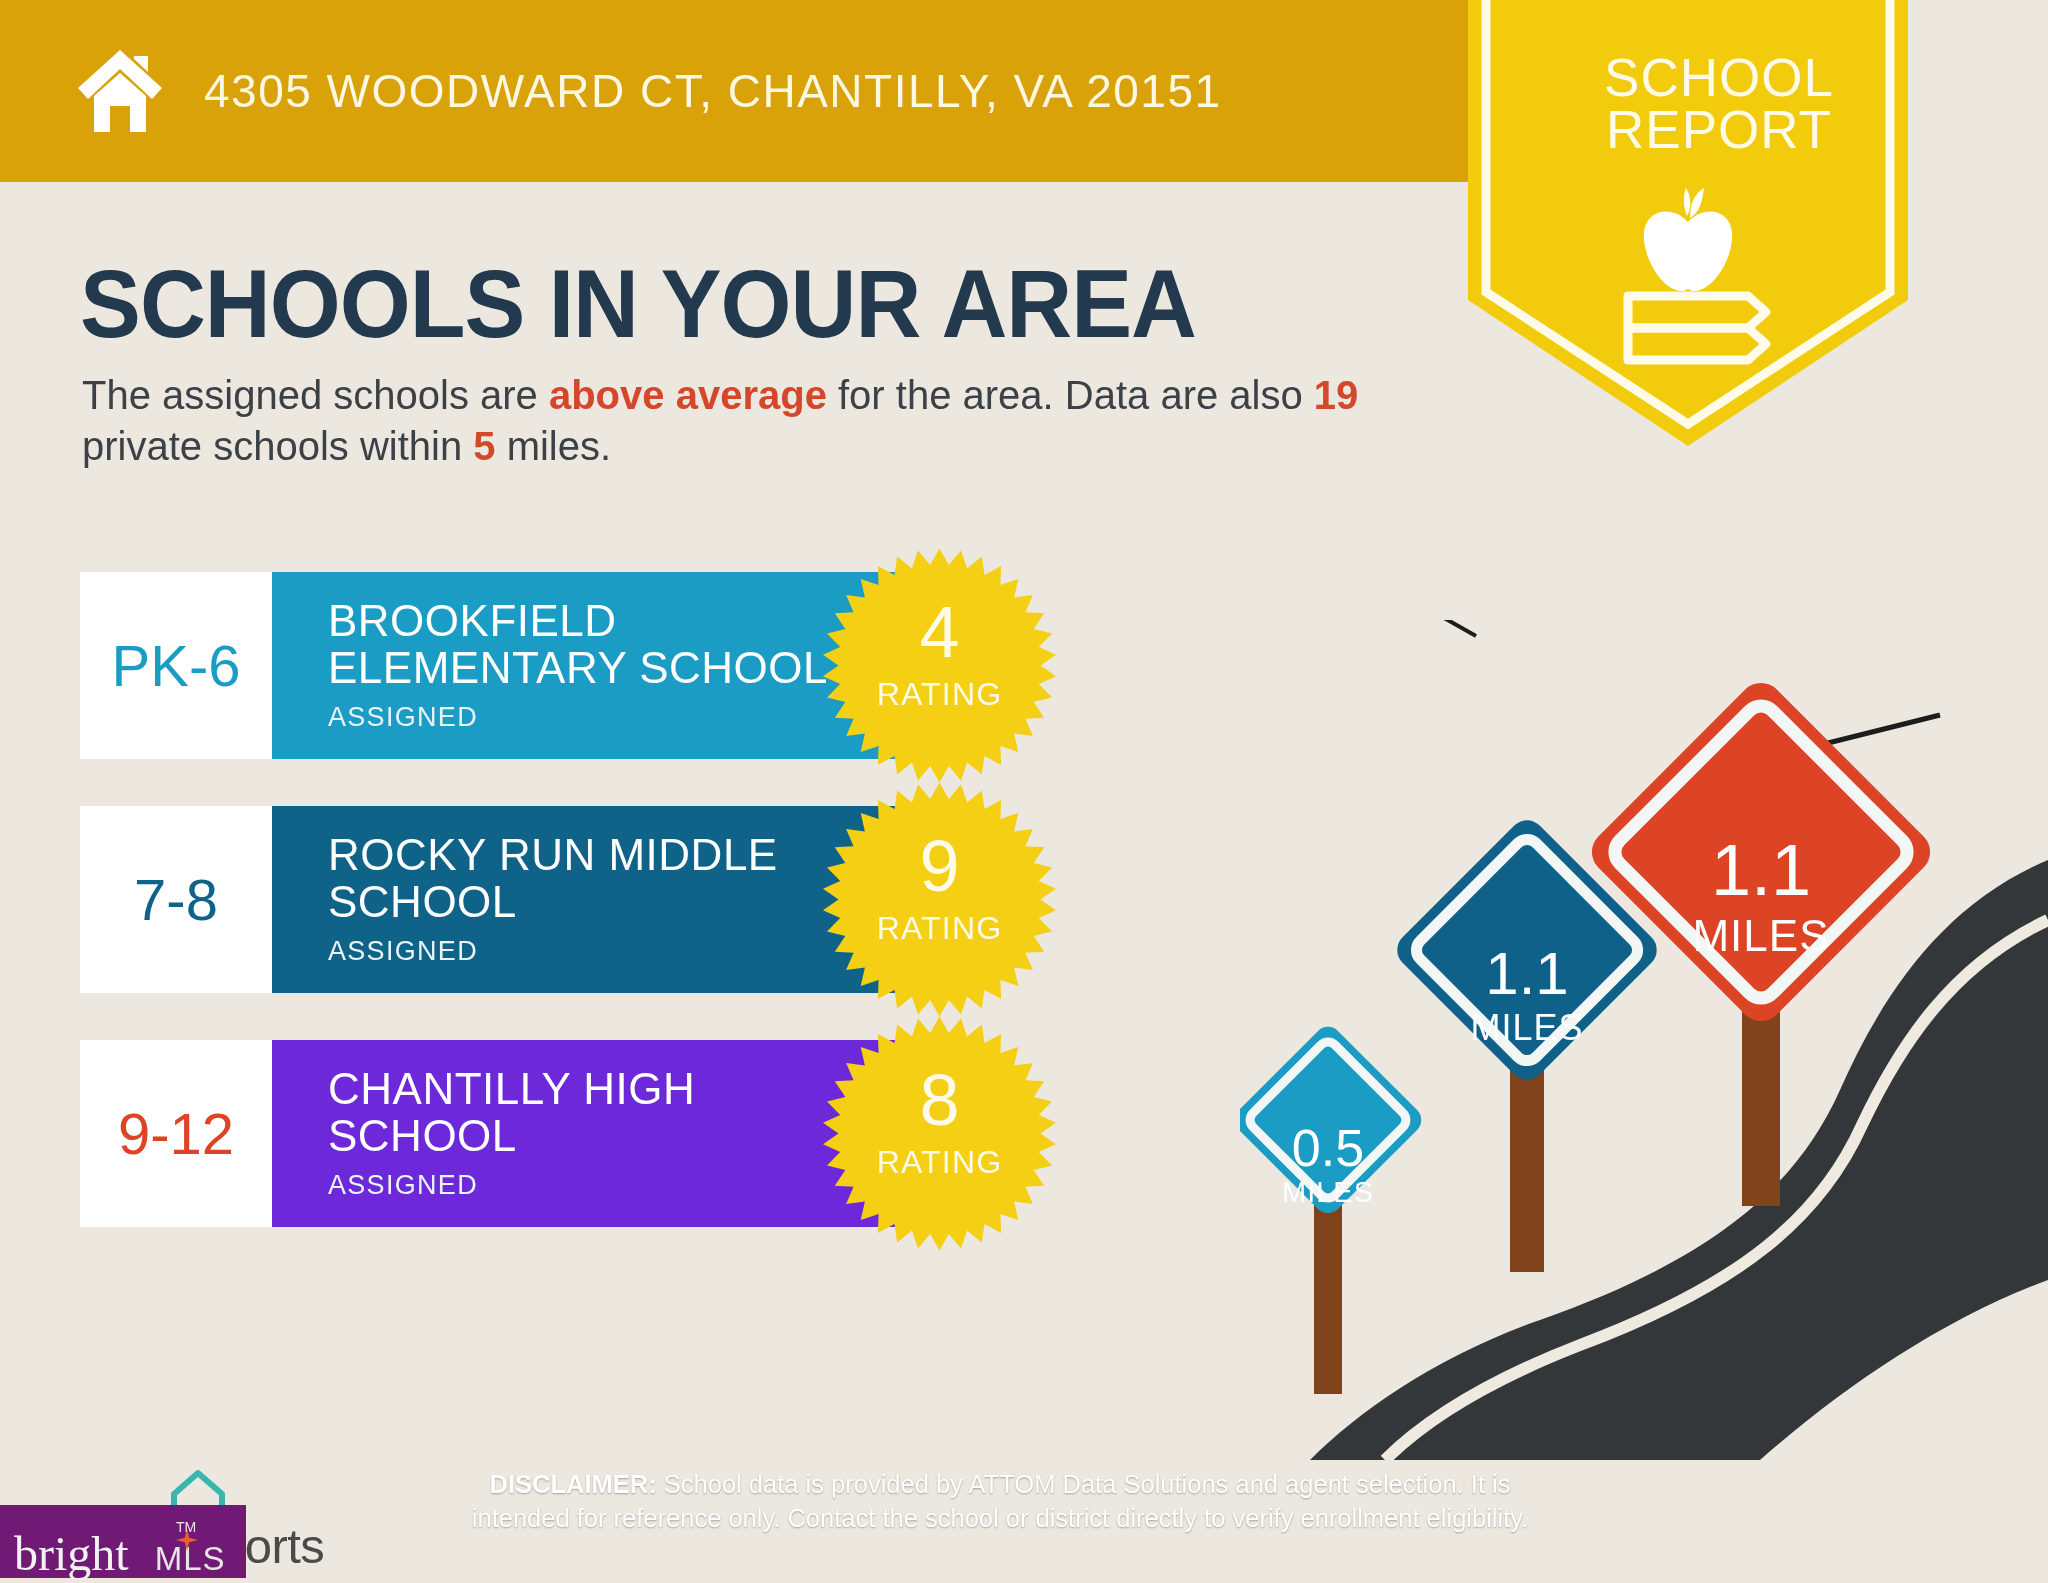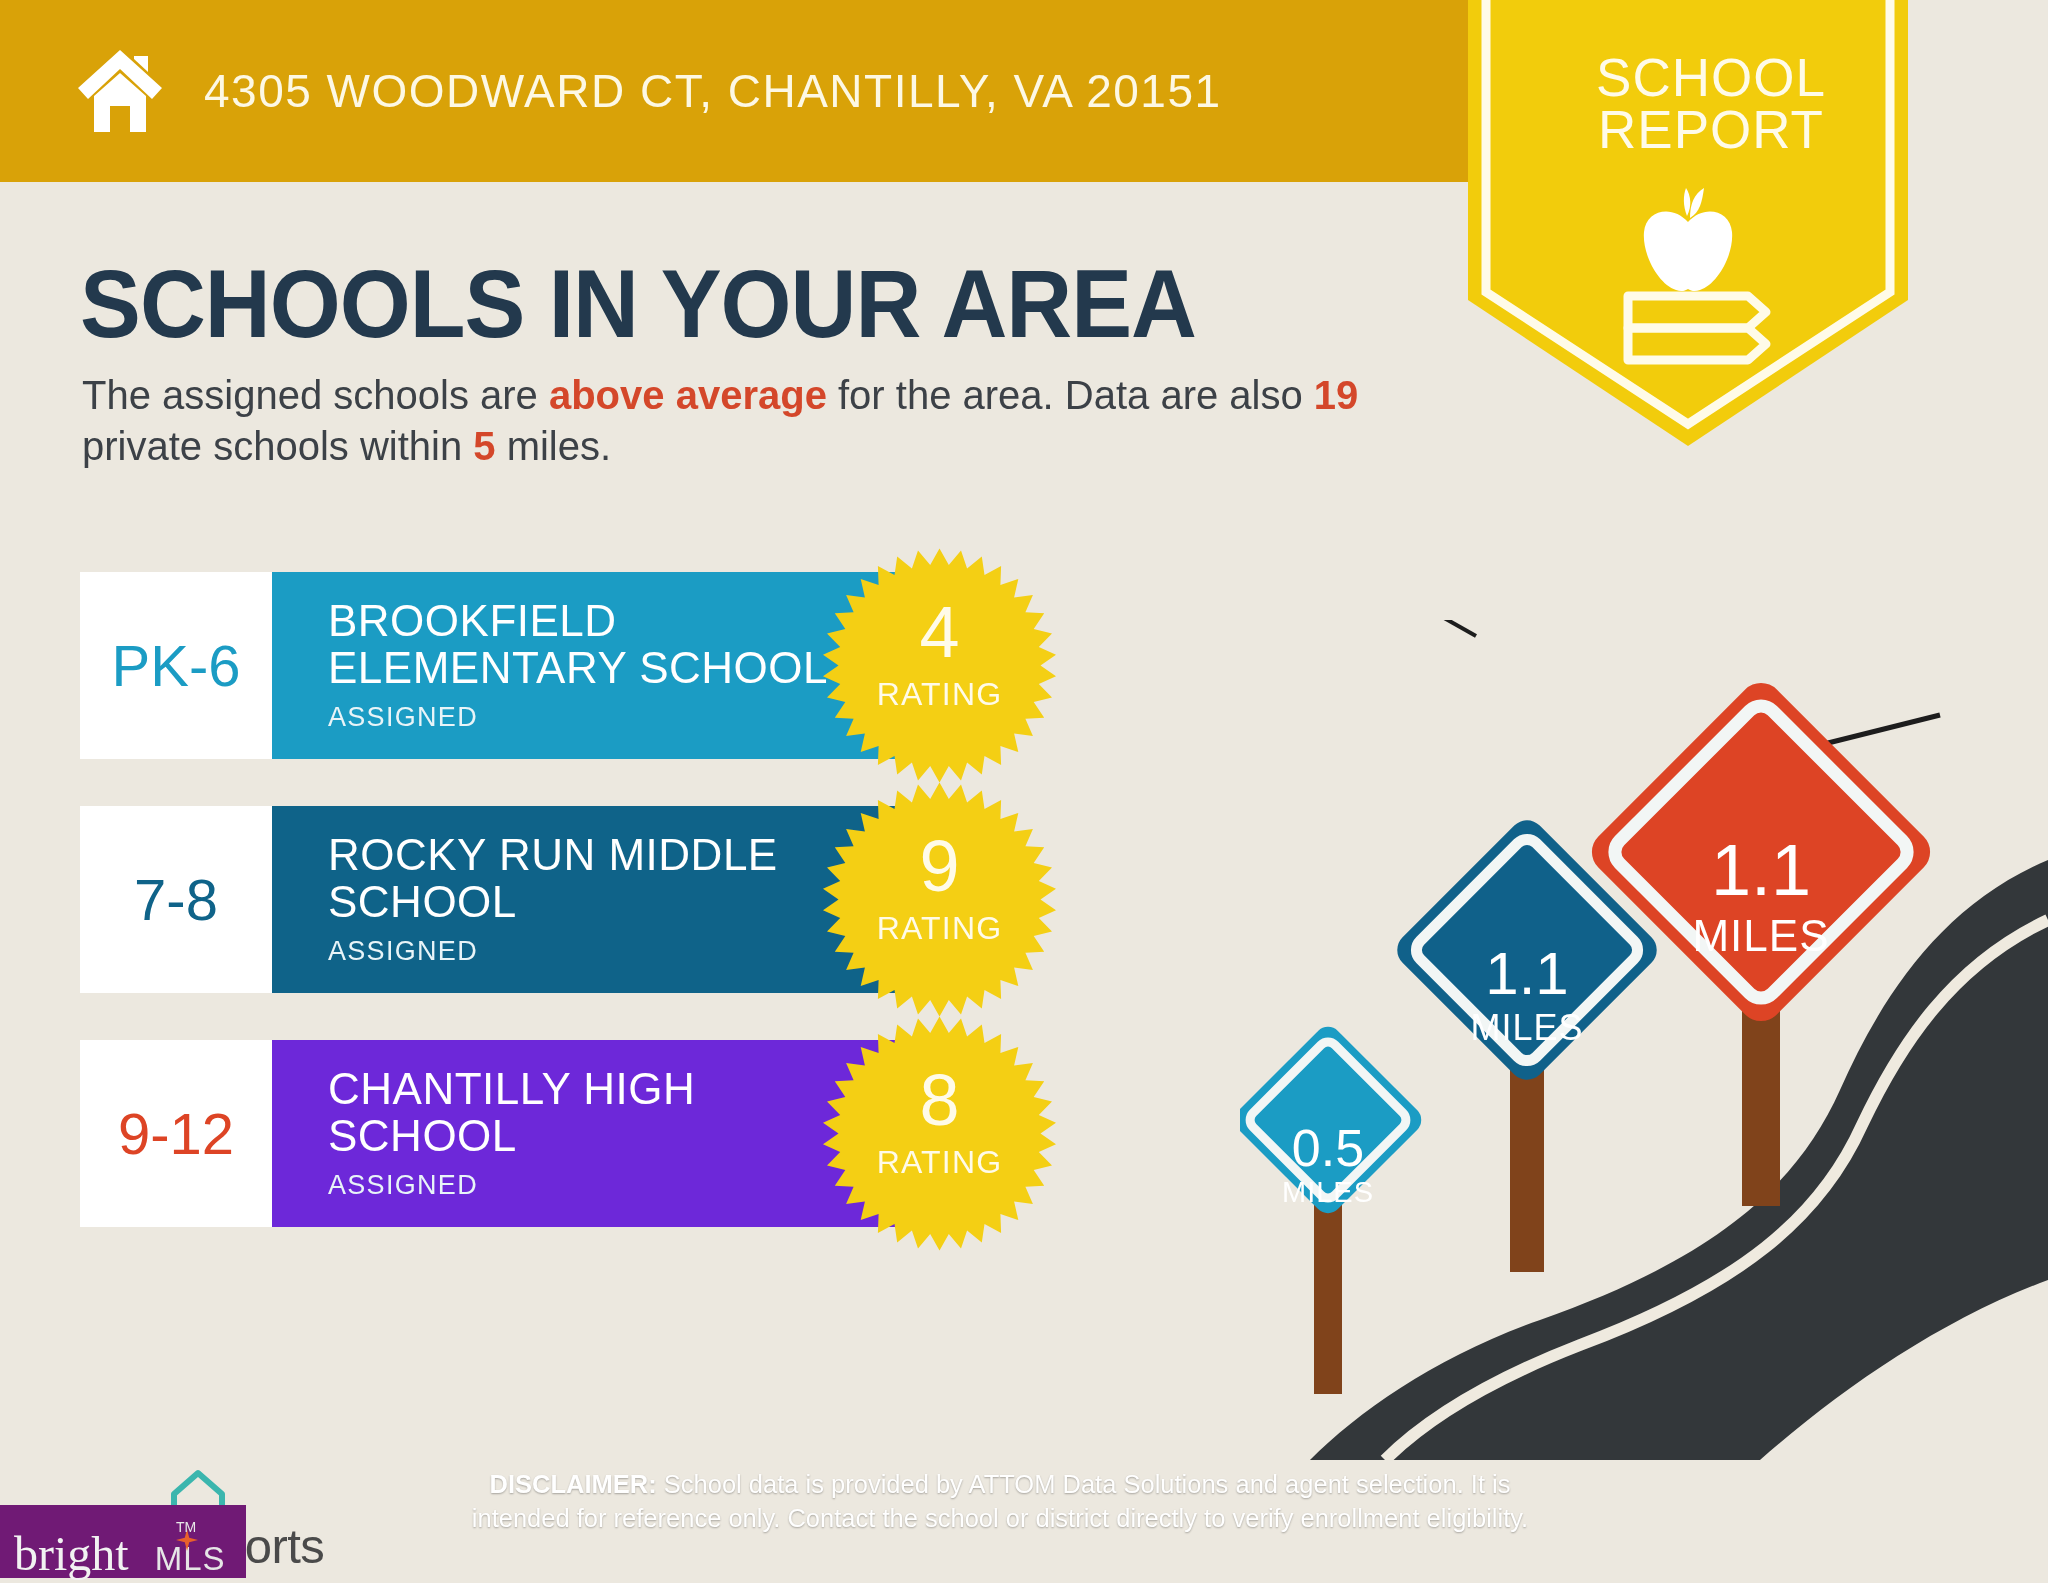--- a/index.html
+++ b/index.html
@@ -23,21 +23,21 @@
     margin-left:38px;color:#fdf8e4;
     font-size:46px;letter-spacing:1.5px;font-weight:400;
     font-family:"Liberation Sans",sans-serif;
     white-space:nowrap;
   }
 
   
   .banner{position:absolute;left:1468px;top:0;width:440px;height:446px;}
   .banner svg{display:block;width:440px;height:446px;}
   .banner-text{
-    position:absolute;left:4px;top:52px;width:440px;text-align:center;
+    position:absolute;left:12px;top:52px;width:440px;text-align:center;
     color:#fffbe8;font-size:53px;line-height:0.98;letter-spacing:1px;
     font-weight:400;
     padding-left:19px;
   }
   .banner-text span{display:block;}
 
   
   .title{
     position:absolute;left:80px;top:248px;
     font-size:97px;font-weight:bold;color:#23394d;

